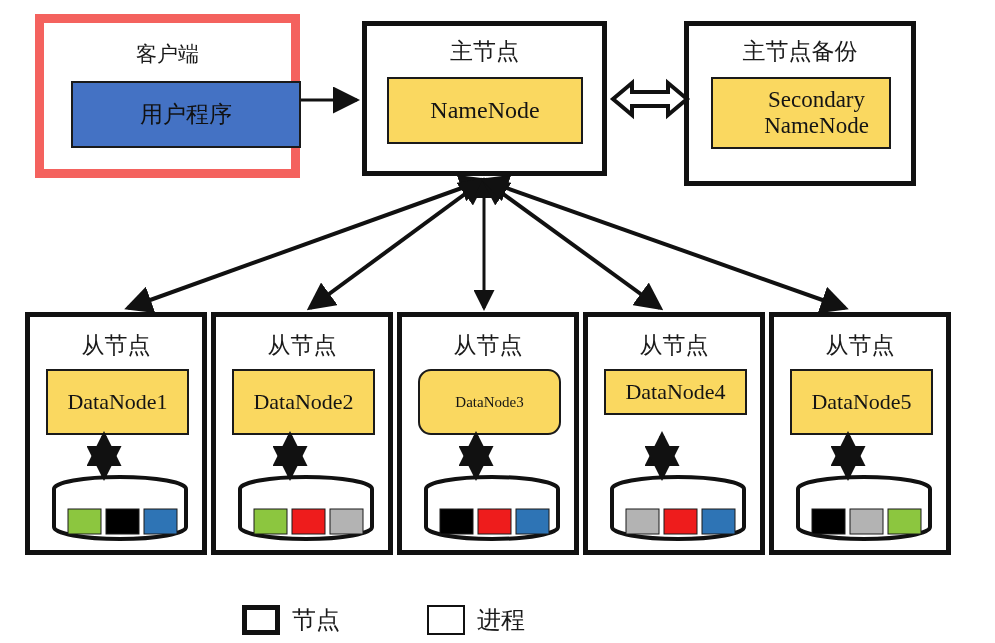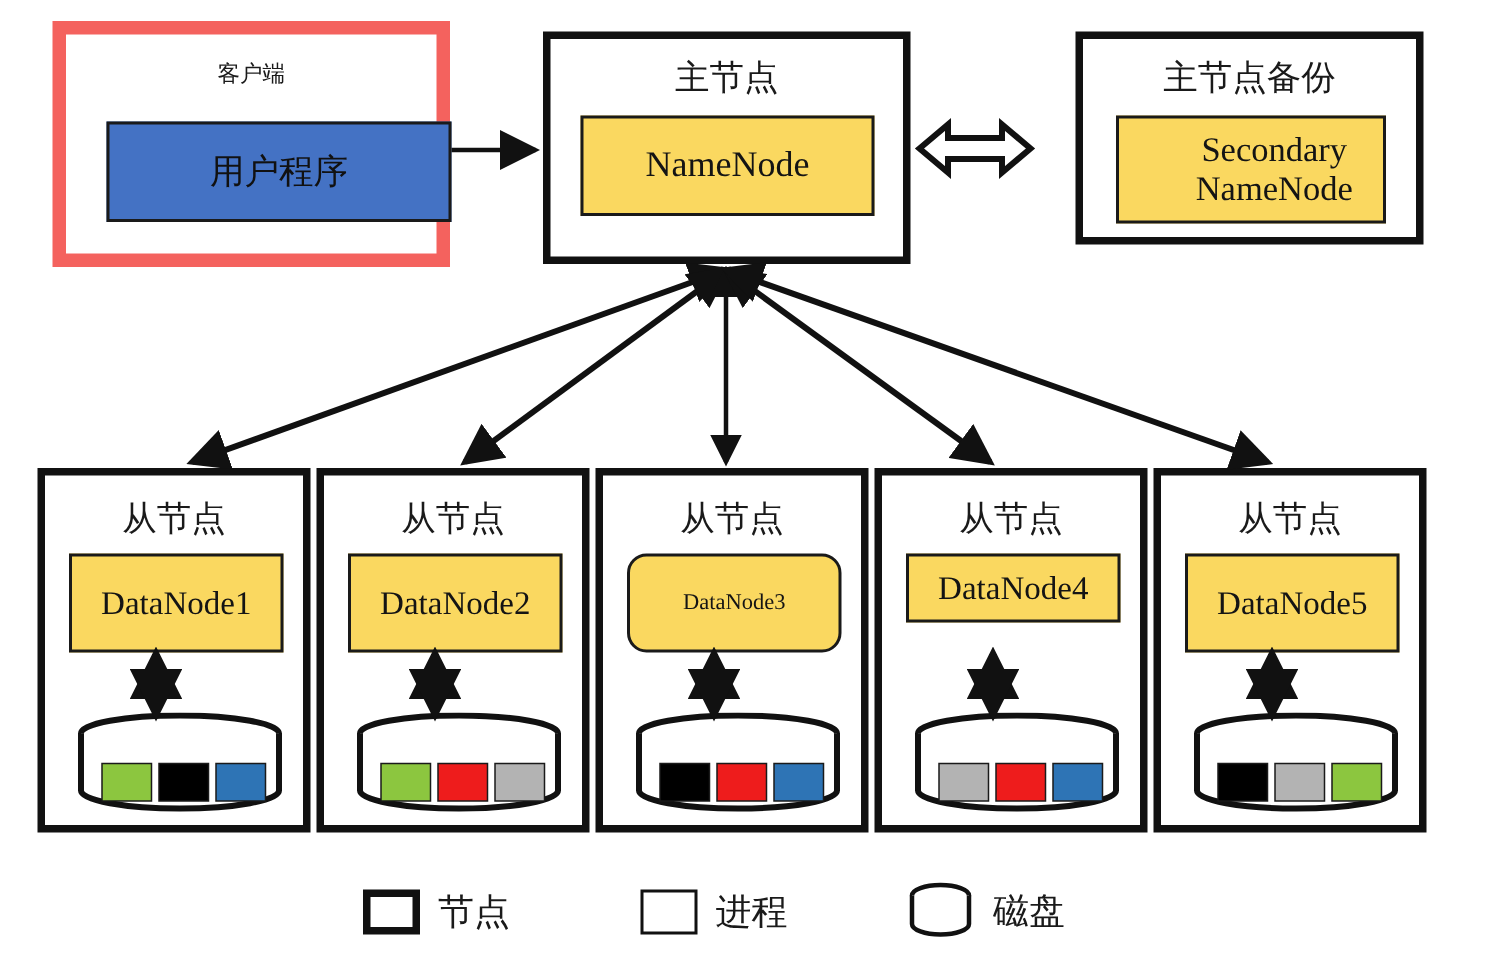--- a/index.html
+++ b/index.html
@@ -64,21 +64,21 @@
     height: 100%;
     box-sizing: border-box;
     border: 2px solid #ffffff;
     background: #ffffff;
   }
   #client-title {
     position: absolute;
     left: 0; right: 0;
     top: 12px;
     text-align: center;
-    font-size: 15px;
+    font-size: 21px;
     color: #1a1a1a;
   }
   #user-program {
     position: absolute;
     left: 22px;
     top: 53px;
     width: 230px;
     height: 67px;
     box-sizing: border-box;
     background: #4472c4;
@@ -94,20 +94,21 @@
     position: absolute;
     width: 152px;
     height: 72px;
   }
   .disk svg { display: block; }
   
   .legend-item {
     position: absolute;
     display: flex;
     align-items: center;
+    margin-top: 12px;
   }
   .legend-label {
     font-size: 24px;
     color: #1a1a1a;
     margin-left: 12px;
     white-space: nowrap;
   }
   .legend-node-swatch {
     width: 38px; height: 30px;
     border: 5px solid #111111;
@@ -139,21 +140,21 @@
       <div id="client-title">客户端</div>
       <div id="user-program">用户程序</div>
     </div>
   </div>
 
   <div class="node-box" style="left:362px; top:21px; width:245px; height:155px;">
     <div class="node-title" style="top:10px; font-size:23px;">主节点</div>
     <div class="process-box" style="left:20px; top:51px; width:196px; height:67px; font-size:24px;">NameNode</div>
   </div>
 
-  <div class="node-box" style="left:684px; top:21px; width:232px; height:142px;margin-left:33px;">
+  <div class="node-box" style="left:684px; top:21px; width:232px; height:165px;">
     <div class="node-title" style="top:10px; font-size:23px;">主节点备份</div>
     <div class="process-box" style="left:22px; top:51px; width:180px; height:72px; font-size:23px; flex-direction:column;padding-left:31px;">
       <span>Secondary</span>
       <span>NameNode</span>
     </div>
   </div>
 
   <div class="node-box" style="left:25px; top:312px; width:182px; height:243px;">
     <div class="node-title" style="top:13px; font-size:23px;">从节点</div>
     <div class="process-box" style="left:16px; top:52px; width:143px; height:66px; font-size:22px;">DataNode1</div>
@@ -272,23 +273,14 @@
   <div class="legend-item" style="left:242px; top:592px;">
     <div class="legend-node-swatch"></div>
     <div class="legend-label">节点</div>
   </div>
 
   <div class="legend-item" style="left:427px; top:592px;font-family:Liberation Serif, serif;">
     <div class="legend-process-swatch"></div>
     <div class="legend-label">进程</div>
   </div>
 
-  <div class="legend-item" style="left:604px; top:588px;">
-    <div class="legend-disk-swatch">
-      <svg viewBox="0 0 46 38" width="46" height="38">
-        <ellipse cx="23" cy="9" rx="19" ry="7" fill="#ffffff" stroke="#111111" stroke-width="3"></ellipse>
-        <path d="M4,9 L4,28 A19,7 0 0 0 42,28 L42,9" fill="#ffffff" stroke="#111111" stroke-width="3"></path>
-      </svg>
-    </div>
-    <div class="legend-label">磁盘</div>
-  </div>
 
 </div>
 
 </body></html>

